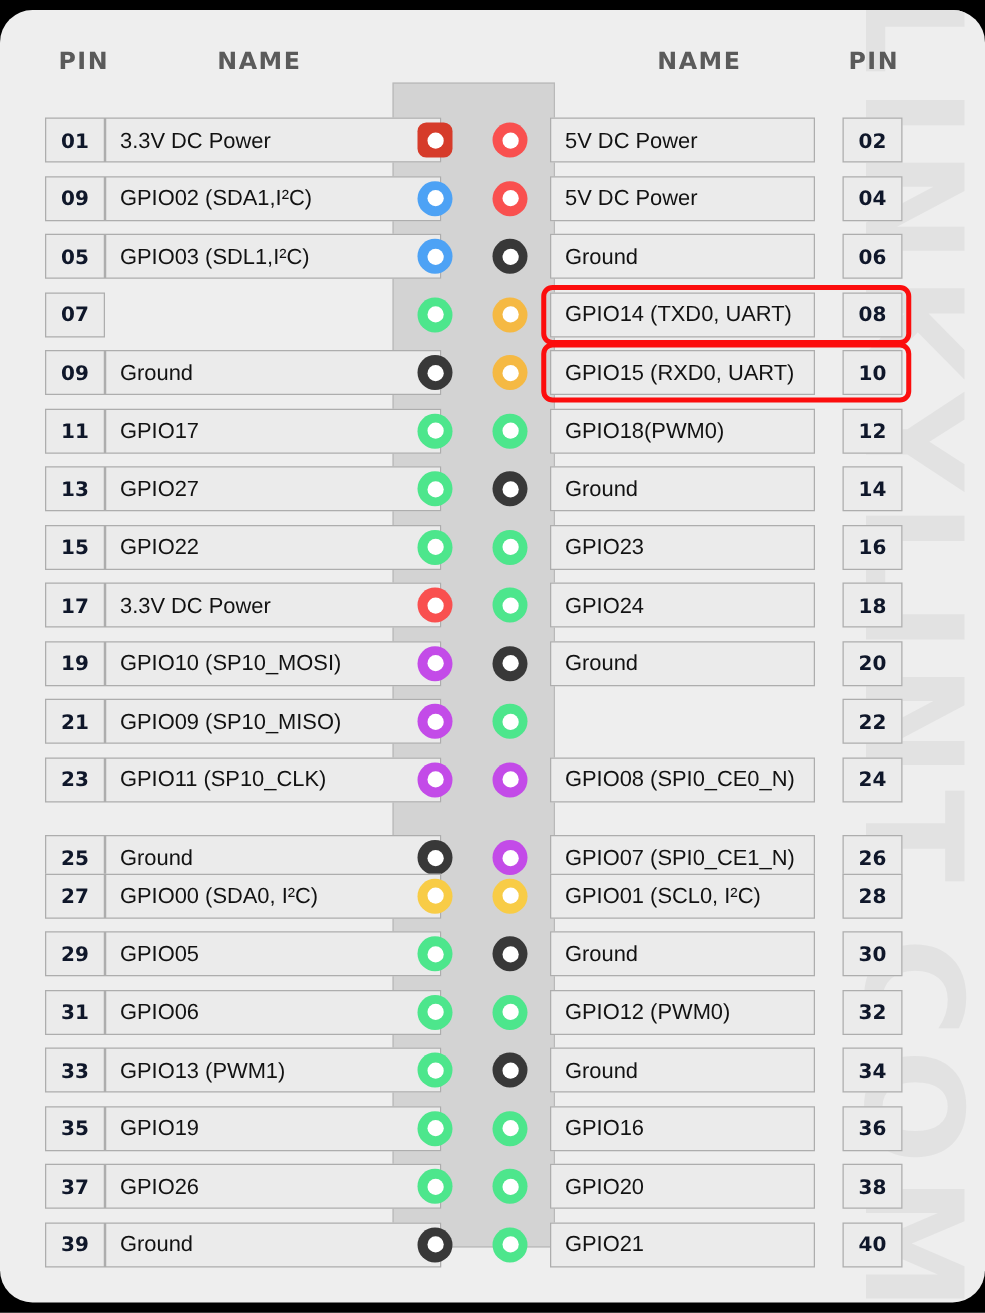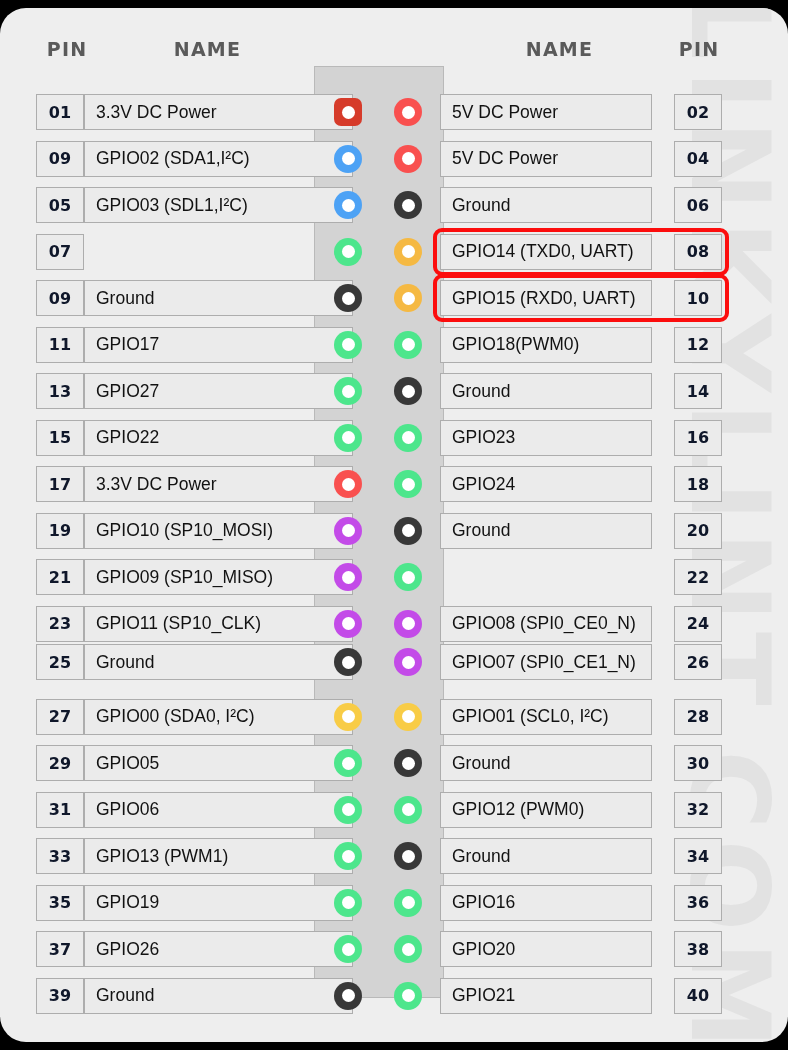--- a/index.html
+++ b/index.html
@@ -263,21 +263,21 @@
           <div class="pin-box pin-r">22</div>
         </div>
         <div class="row" style="top: 597.5px;">
           <div class="pin-box pin-l">23</div>
           <div class="name-box name-l">GPIO11 (SP10_CLK)</div>
           <div class="pad pad-l" style="background: rgb(195, 75, 232);"></div>
           <div class="pad pad-r" style="background: rgb(195, 75, 232);"></div>
           <div class="name-box name-r">GPIO08 (SPI0_CE0_N)</div>
           <div class="pin-box pin-r">24</div>
         </div>
-        <div class="row" style="top: 636px;">
+        <div class="row" style="top: 660px;">
           <div class="pin-box pin-l">25</div>
           <div class="name-box name-l">Ground</div>
           <div class="pad pad-l" style="background: rgb(56, 56, 56);"></div>
           <div class="pad pad-r" style="background: rgb(195, 75, 232);"></div>
           <div class="name-box name-r">GPIO07 (SPI0_CE1_N)</div>
           <div class="pin-box pin-r">26</div>
         </div>
         <div class="row" style="top: 690.5px;">
           <div class="pin-box pin-l">27</div>
           <div class="name-box name-l">GPIO00 (SDA0, I²C)</div>

